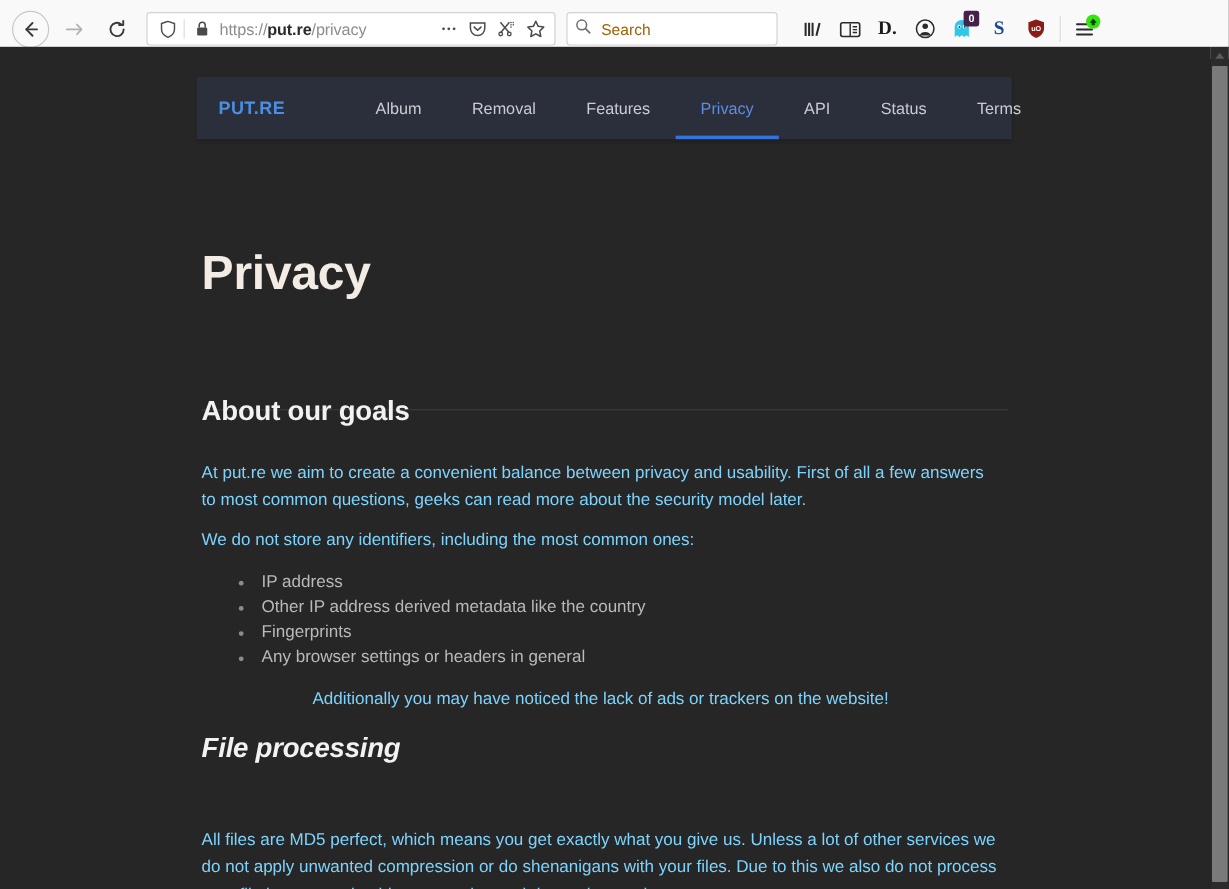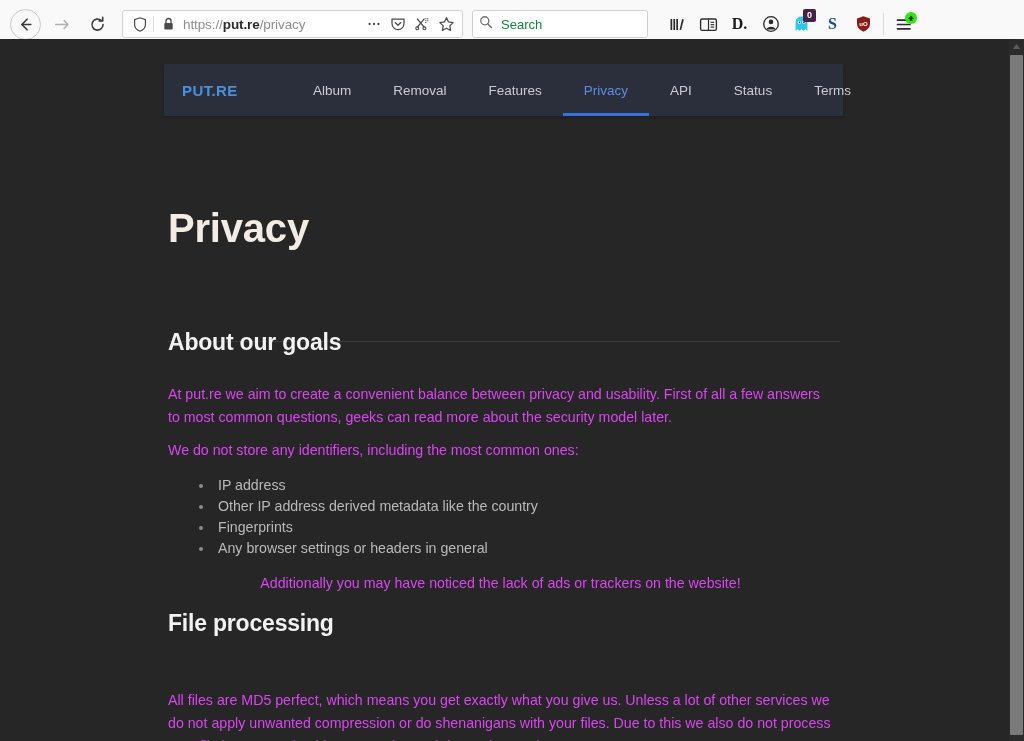--- a/index.html
+++ b/index.html
@@ -84,21 +84,21 @@
     margin-left: 9px;
     background: #ffffff;
     border: 1px solid #d2d2d4;
     border-radius: 3px;
     display: flex;
     align-items: center;
     padding: 0 6px;
   }
   #search-placeholder {
     font-size: 13px;
-    color: #15803d;
+    color: #a16207;
     margin-left: 8px;
   }
 
   #toolbar-icons {
     display: flex;
     align-items: center;
     margin-left: 14px;
     flex: 0 0 auto;
   }
   .tb-icon {
@@ -225,29 +225,29 @@
 
   .section-heading {
     position: absolute;
     left: 168px;
     font-size: 23px;
     font-weight: bold;
     color: #f2f2f2;
     letter-spacing: -0.2px;
   }
   #heading-goals { top: 290px; }
-  #heading-fileproc { top: 571px; }
+  #heading-fileproc { top: 571px; font-style: italic; }
 
   .body-para {
     position: absolute;
     left: 168px;
     width: 665px;
     font-size: 14.2px;
     line-height: 23px;
-    color: #d946ef;
+    color: #7dd3fc;
   }
   #para-1 { top: 344px; }
   #para-2 { top: 400px; }
   #para-3 { top: 533px; text-align: center; }
   #para-4 { top: 650px; }
 
   #identifier-list {
     position: absolute;
     top: 436px;
     left: 198px;

